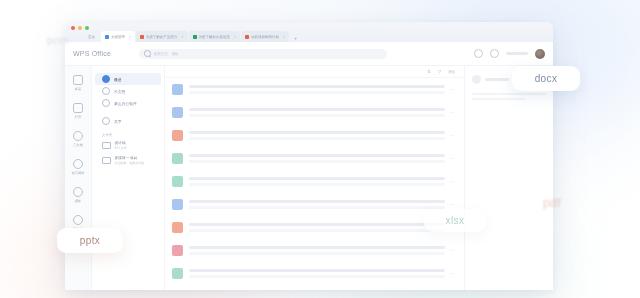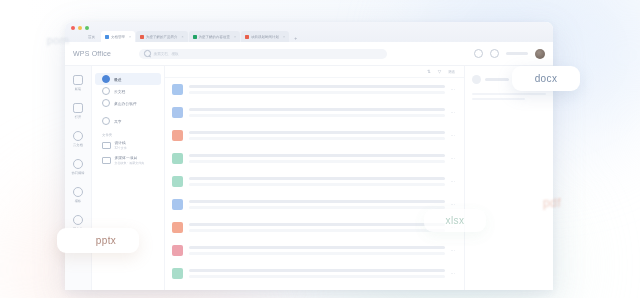--- a/index.html
+++ b/index.html
@@ -113,21 +113,21 @@
   .dval{width:20px;height:3.2px;border-radius:2px;background:#e2e6ee;margin-bottom:3px;}
   .dline{height:2.4px;border-radius:2px;background:#f2f4f8;margin-bottom:2.5px;}
 
   
   .pill{position:absolute;border-radius:9px;background:#ffffff;
     display:flex;align-items:center;justify-content:center;
     font-size:10px;letter-spacing:.4px;}
   .pill.docx{left:512px;top:66px;width:68px;height:25px;color:#7b8ea8;
     box-shadow:0 5px 16px rgba(120,145,180,.18);}
   .pill.pptx{left:57px;top:228px;width:66px;height:25px;color:#b08a7e;
-    box-shadow:0 5px 16px rgba(180,140,120,.16);padding-left:16px;}
+    box-shadow:0 5px 16px rgba(180,140,120,.16);}
   .pill.xlsx{left:424px;top:209px;width:62px;height:23px;color:#9fc4b5;
     box-shadow:0 4px 14px rgba(130,180,160,.12);opacity:.75;filter:blur(.7px);}
   .pill.pdf{left:528px;top:192px;width:48px;height:22px;color:#e0a391;
     background:transparent;opacity:.55;filter:blur(1.1px);font-size:12px;}
   .pill.pom{left:36px;top:30px;width:44px;height:20px;color:#cfd6e0;
     background:transparent;opacity:.75;filter:blur(1px);font-size:11px;}
 </style>
 </head>
 <body>
 

